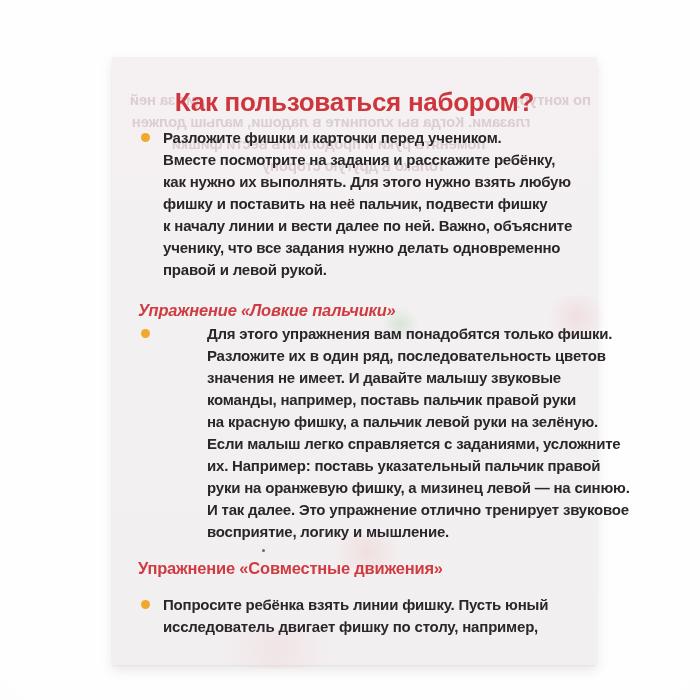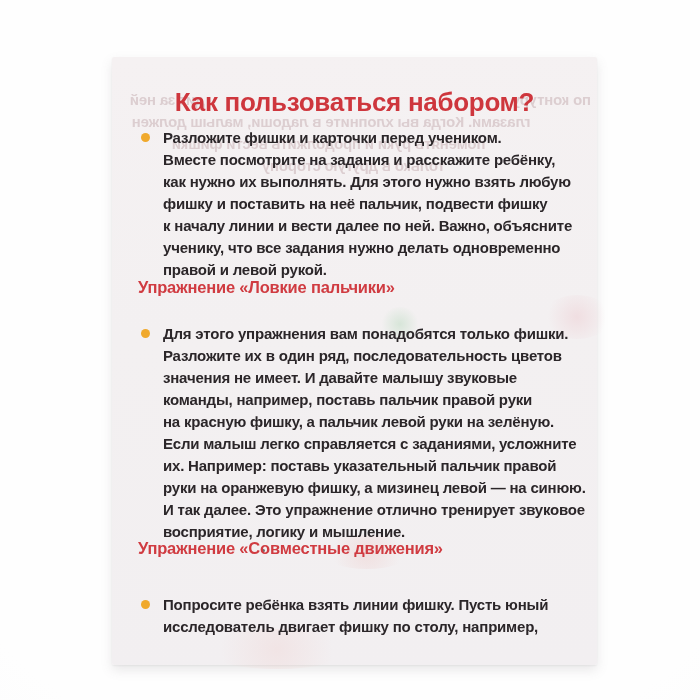--- a/index.html
+++ b/index.html
@@ -65,24 +65,24 @@
   .bullet-text{
     width:434px;
     color:#2b2629;
     font-size:15px;font-weight:700;line-height:22px;letter-spacing:-.2px;
     white-space:pre-line;
   }
   .dust-speck{
     position:absolute;left:150px;top:492px;width:3px;height:3px;border-radius:50%;
     background:rgba(40,35,38,.65);
   }
-  .h-intro{top:221px;}
-  .h-ex2{top:482px;}
+  .h-intro{top:244px;font-style:italic;}
+  .h-ex2{top:502px;}
   .b1{top:70px;}
-  .b2{top:266px;}
+  .b2{top:266px;gap:44px;}
   .b3{top:537px;}
   .g1l{left:18px;top:32px;}
   .g1r{right:6px;top:32px;}
   .g2{left:20px;top:54px;}
   .g3{left:60px;top:76px;}
   .g4{left:150px;top:98px;}
 </style>
 </head>
 <body>
 

